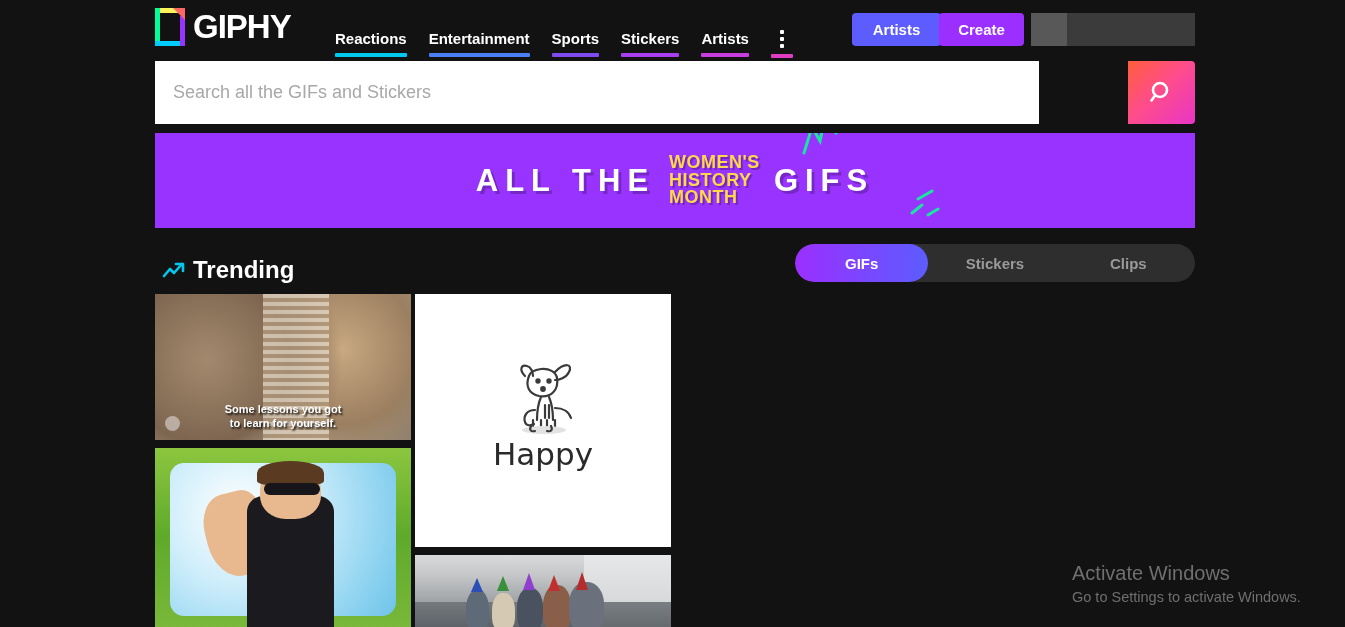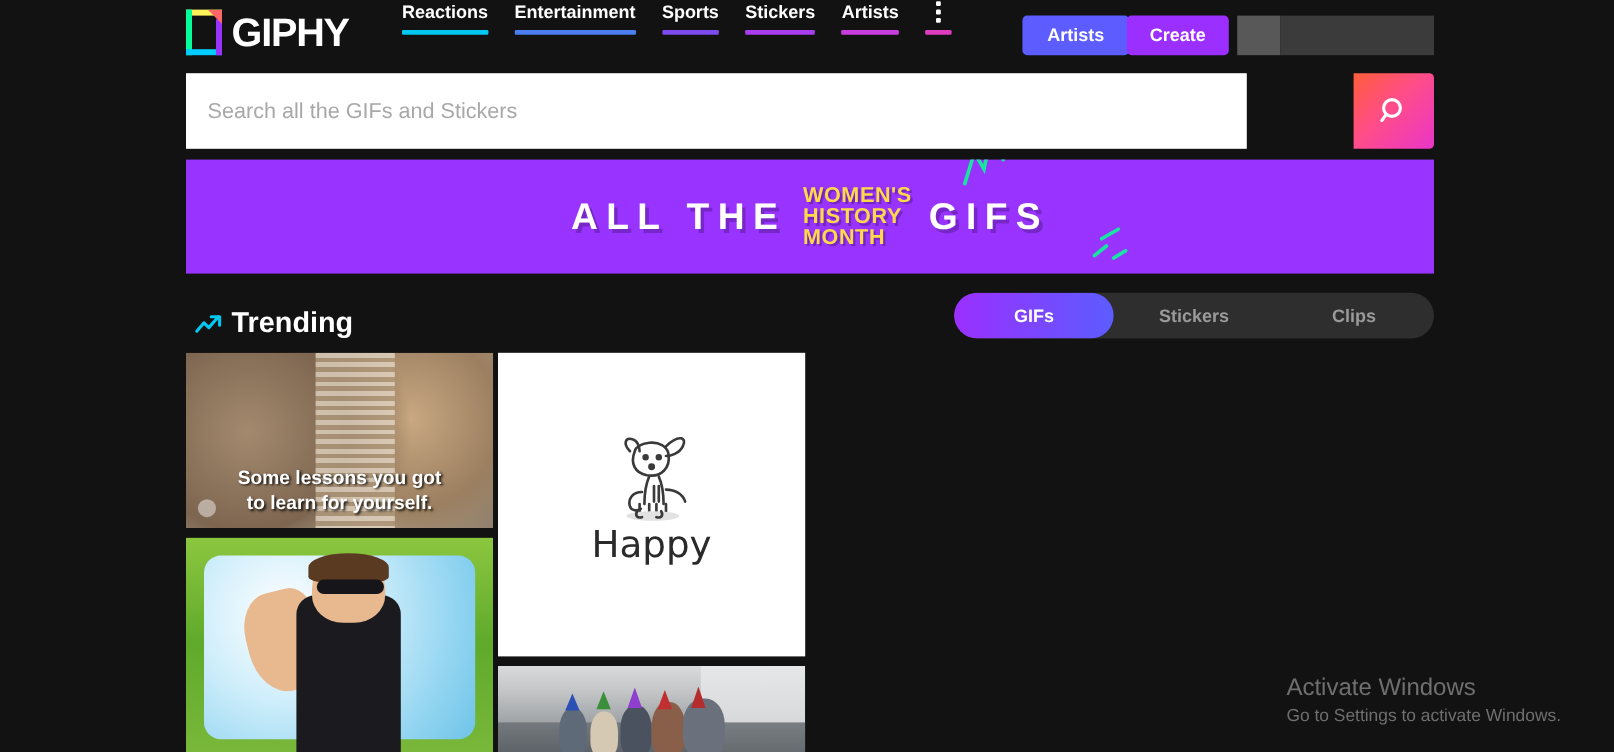--- a/index.html
+++ b/index.html
@@ -31,21 +31,21 @@
   .lm-right  { right:0; top:8px; width:5px; height:30px; background:#9933ff; }
   .lm-corner {
     right:0; top:0; width:12px; height:12px; background:#ff6666;
     clip-path:polygon(0 0, 100% 0, 100% 100%);
   }
   .logo-text {
     font-size:33px; font-weight:bold; color:#ffffff;
     letter-spacing:-1px; line-height:38px;
   }
 
-  .nav { position:absolute; left:335px; top:1px; display:flex; align-items:center; }
+  .nav { position:absolute; left:335px; top:30px; display:flex; align-items:flex-start; }
   .nav-item {
     position:relative; padding:0 0 10px 0; margin-right:22px;
     color:#ffffff; font-size:15px; font-weight:bold; cursor:pointer;
     white-space:nowrap;
   }
   .nav-item .bar {
     position:absolute; left:0; right:0; bottom:0; height:4px; border-radius:1px;
   }
   .nav-more {
     position:relative; width:22px; padding-bottom:10px; margin-right:18px;
@@ -137,21 +137,21 @@
       radial-gradient(circle at 73% 38%, #c9a882 0%, #9b7f60 36%, rgba(0,0,0,0) 60%),
       linear-gradient(110deg,#8f8577 0%,#cfc6b8 40%,#b9ad9c 68%,#8b8174 100%);
   }
   .t1-blinds {
     position:absolute; left:42%; top:0; width:26%; height:100%;
     background:repeating-linear-gradient(180deg,#e8dccb 0px,#e8dccb 4px,#b39c7e 4px,#b39c7e 8px);
     opacity:.75;
   }
   .t1-cap {
     position:absolute; left:0; right:0; bottom:10px; text-align:center;
-    color:#ffffff; font-size:16px; font-weight:bold; line-height:1.28;
+    color:#ffffff; font-size:11px; font-weight:bold; line-height:1.28;
     text-shadow:1.5px 1.5px 2px rgba(0,0,0,.85); padding:0 8px;
   }
   .t1-logo {
     position:absolute; left:10px; bottom:9px; width:15px; height:15px;
     border-radius:50%; background:rgba(255,255,255,.45);
   }
 
   
   .t2 { height:183px; }
   .t2-bg {

